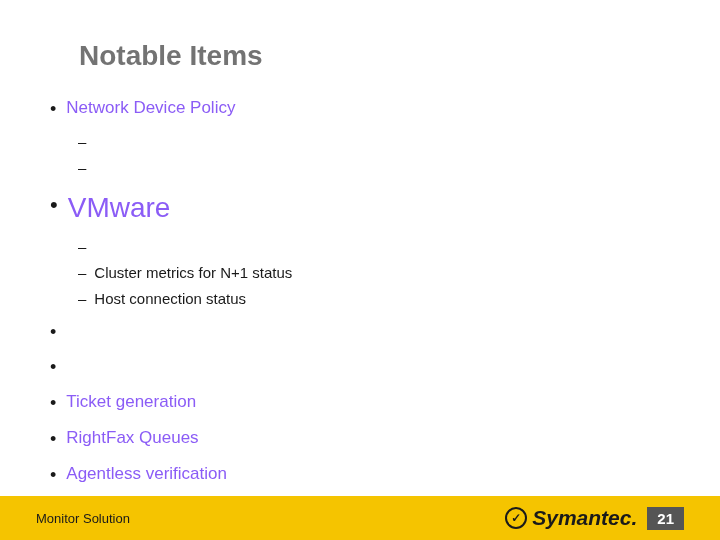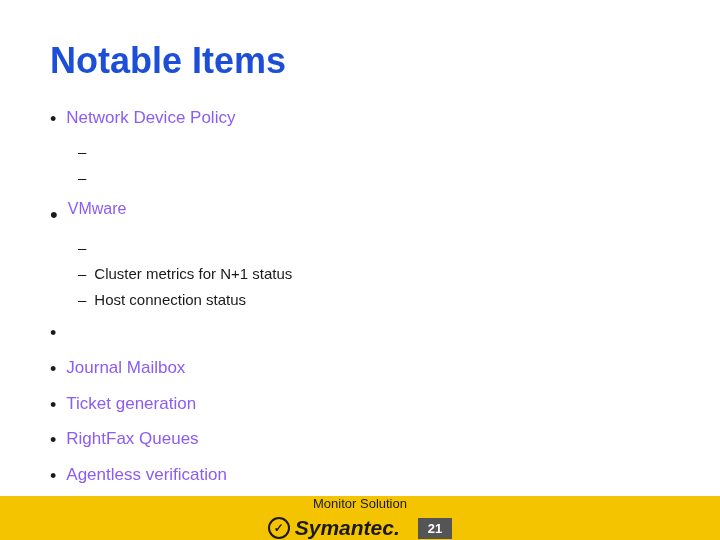--- a/index.html
+++ b/index.html
@@ -15,24 +15,25 @@
 
     .slide-container {
       width: 720px;
       height: 540px;
       background: #ffffff;
       position: relative;
       padding: 40px 50px 60px 50px;
     }
 
     .title {
-      font-size: 36px;
-      font-weight: bold;
-      color: #1d4ed8;
+      font-size: 28px;
+      font-weight: bold;
+      color: #737373;
       margin-bottom: 22px;
+      margin-left: 29px;
     }
 
     .content {
       font-size: 15px;
       color: #1a1a1a;
       line-height: 1.6;
     }
 
     .bullet-level1 {
       display: flex;
@@ -46,21 +47,21 @@
       margin-top: 1px;
       color: #1a1a1a;
     }
 
     .bullet-level1-text {
       font-size: 17px;
       color: #8b5cf6;
     }
 
     .bullet-level1-text.large {
-      font-size: 16px;
+      font-size: 28px;
       font-weight: normal;
     }
 
     .sub-items {
       margin-left: 28px;
       margin-bottom: 6px;
     }
 
     .sub-item {
       display: flex;
@@ -82,22 +83,21 @@
     .footer {
       position: absolute;
       bottom: 0;
       left: 0;
       right: 0;
       height: 44px;
       background: #f5c400;
       display: flex;
       align-items: center;
       justify-content: space-between;
-      padding: 0 18px;
-      flex-direction: column;
+      padding: 0 36px;
     }
 
     .footer-label {
       font-size: 13px;
       color: #1a1a1a;
       font-weight: normal;
     }
 
     .footer-right {
       display: flex;
@@ -128,26 +128,25 @@
     .symantec-text {
       font-size: 21px;
       font-weight: bold;
       color: #1a1a1a;
       font-style: italic;
     }
 
     .page-number {
       background: #555555;
       color: #ffffff;
-      font-size: 13px;
+      font-size: 15px;
       font-weight: bold;
       padding: 3px 10px;
       min-width: 28px;
       text-align: center;
-      margin-left: 8px;
     }
   </style>
 </head>
 <body>
 
 <div class="slide-container">
 
   <div class="title">Notable Items</div>
 
   <div class="content">
@@ -181,21 +180,20 @@
         <span class="sub-dash">–</span>
         <span class="sub-text">Host connection status</span>
       </div>
     </div>
 
     <div class="bullet-level1">
       <span class="bullet-marker">•</span>
     </div>
     <div class="bullet-level1">
       <span class="bullet-marker">•</span>
-      <span class="bullet-level1-text">Journal Mailbox</span>
     </div>
     <div class="bullet-level1">
       <span class="bullet-marker">•</span>
       <span class="bullet-level1-text">Ticket generation</span>
     </div>
     <div class="bullet-level1">
       <span class="bullet-marker">•</span>
       <span class="bullet-level1-text">RightFax Queues</span>
     </div>
     <div class="bullet-level1">

